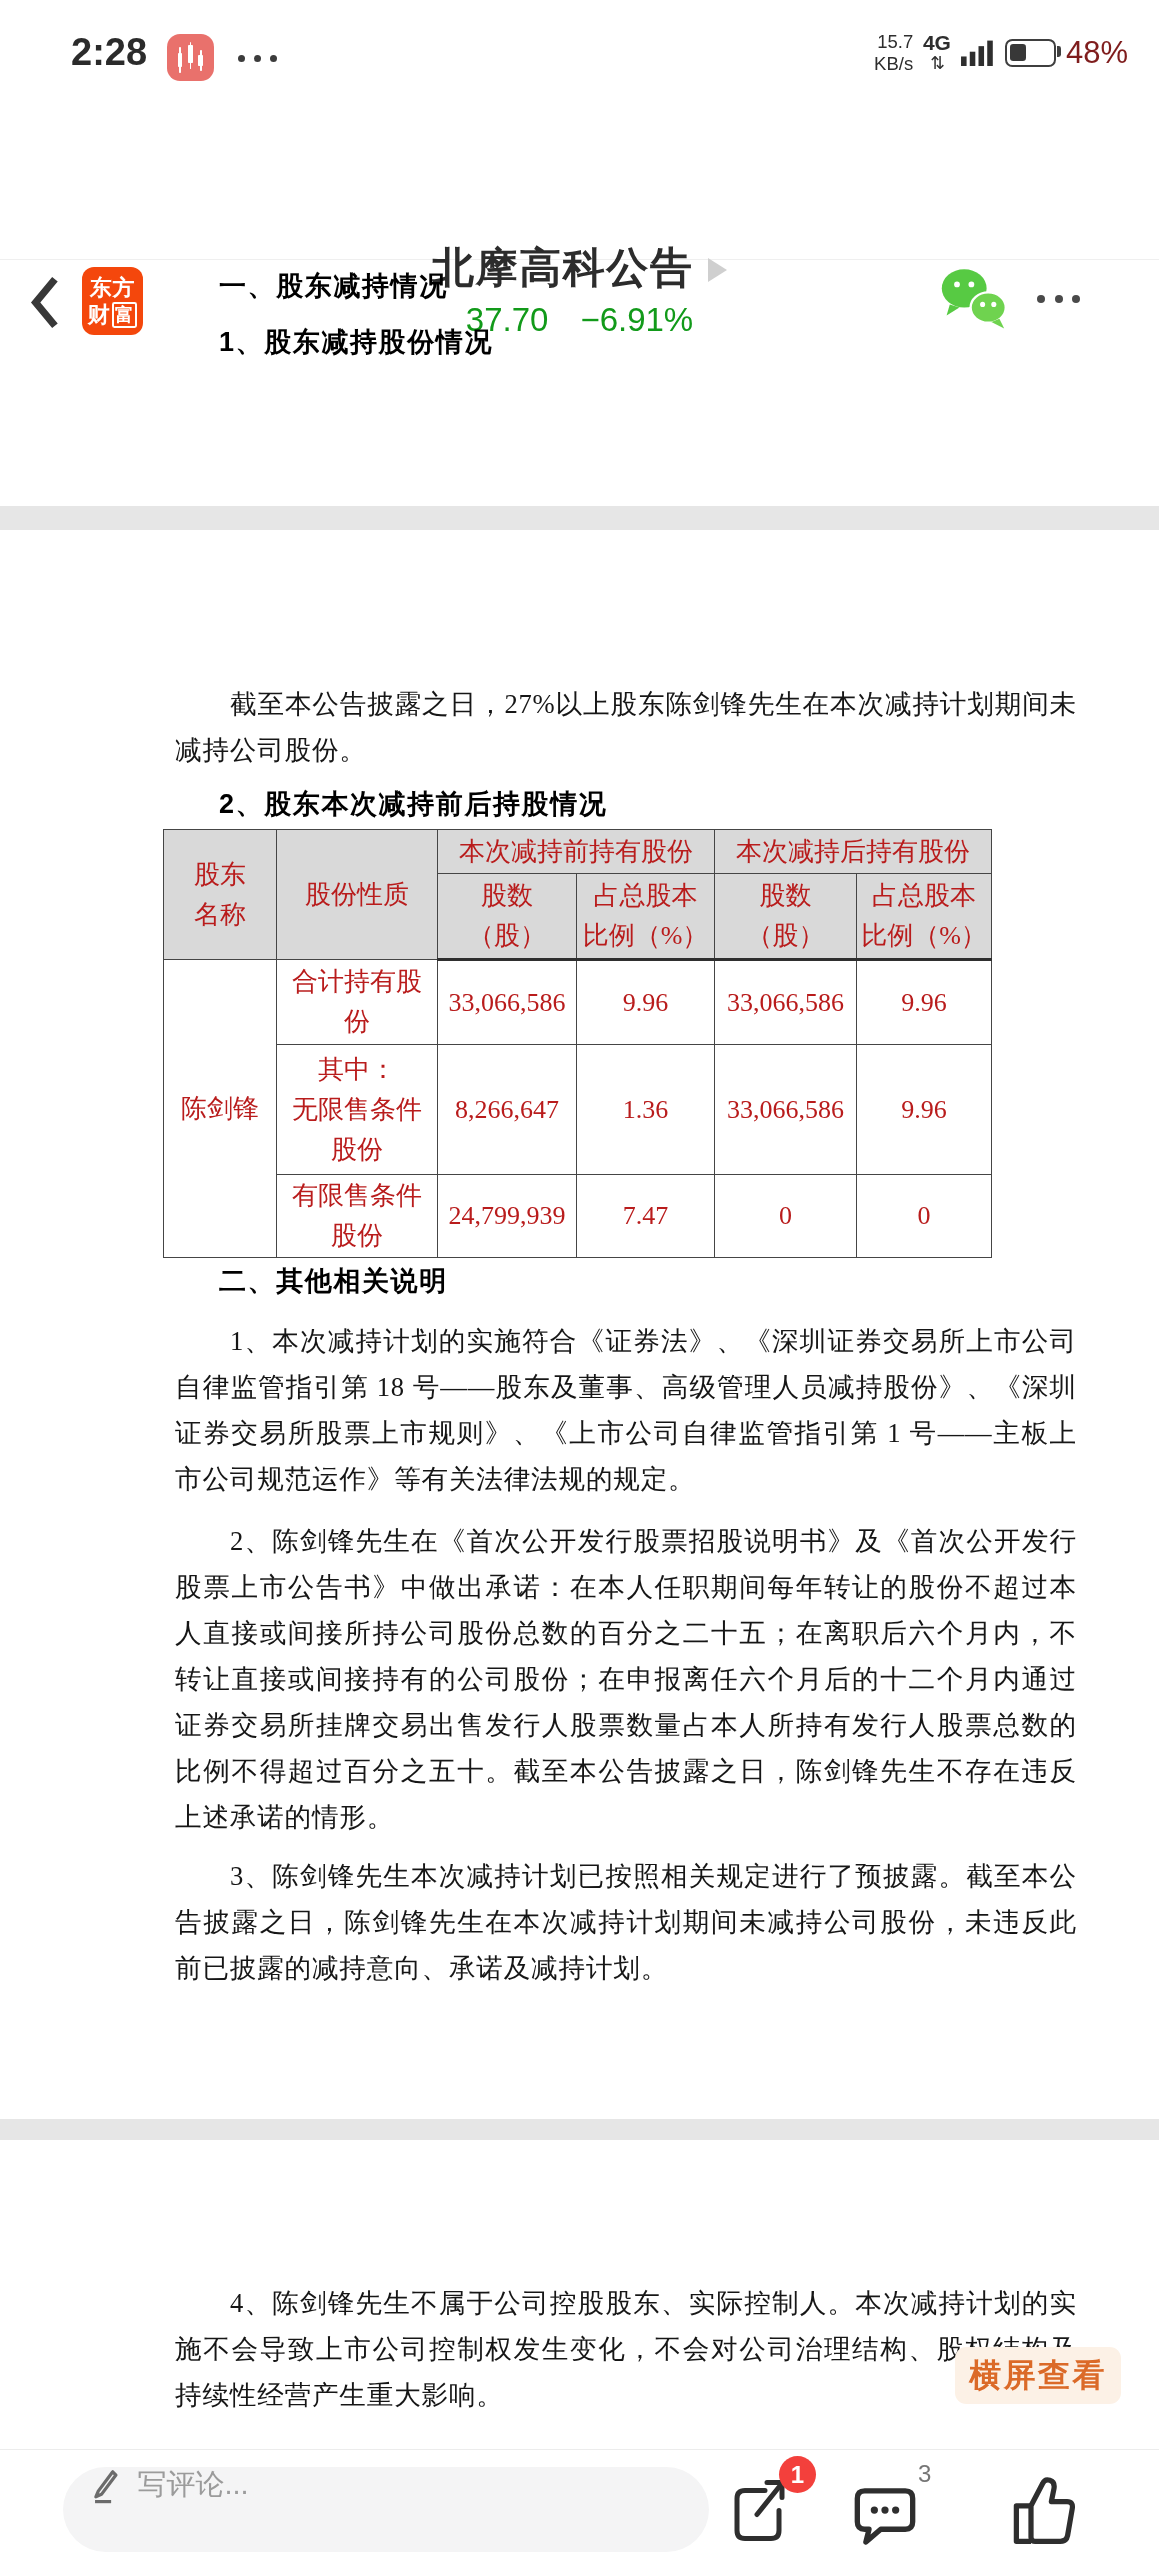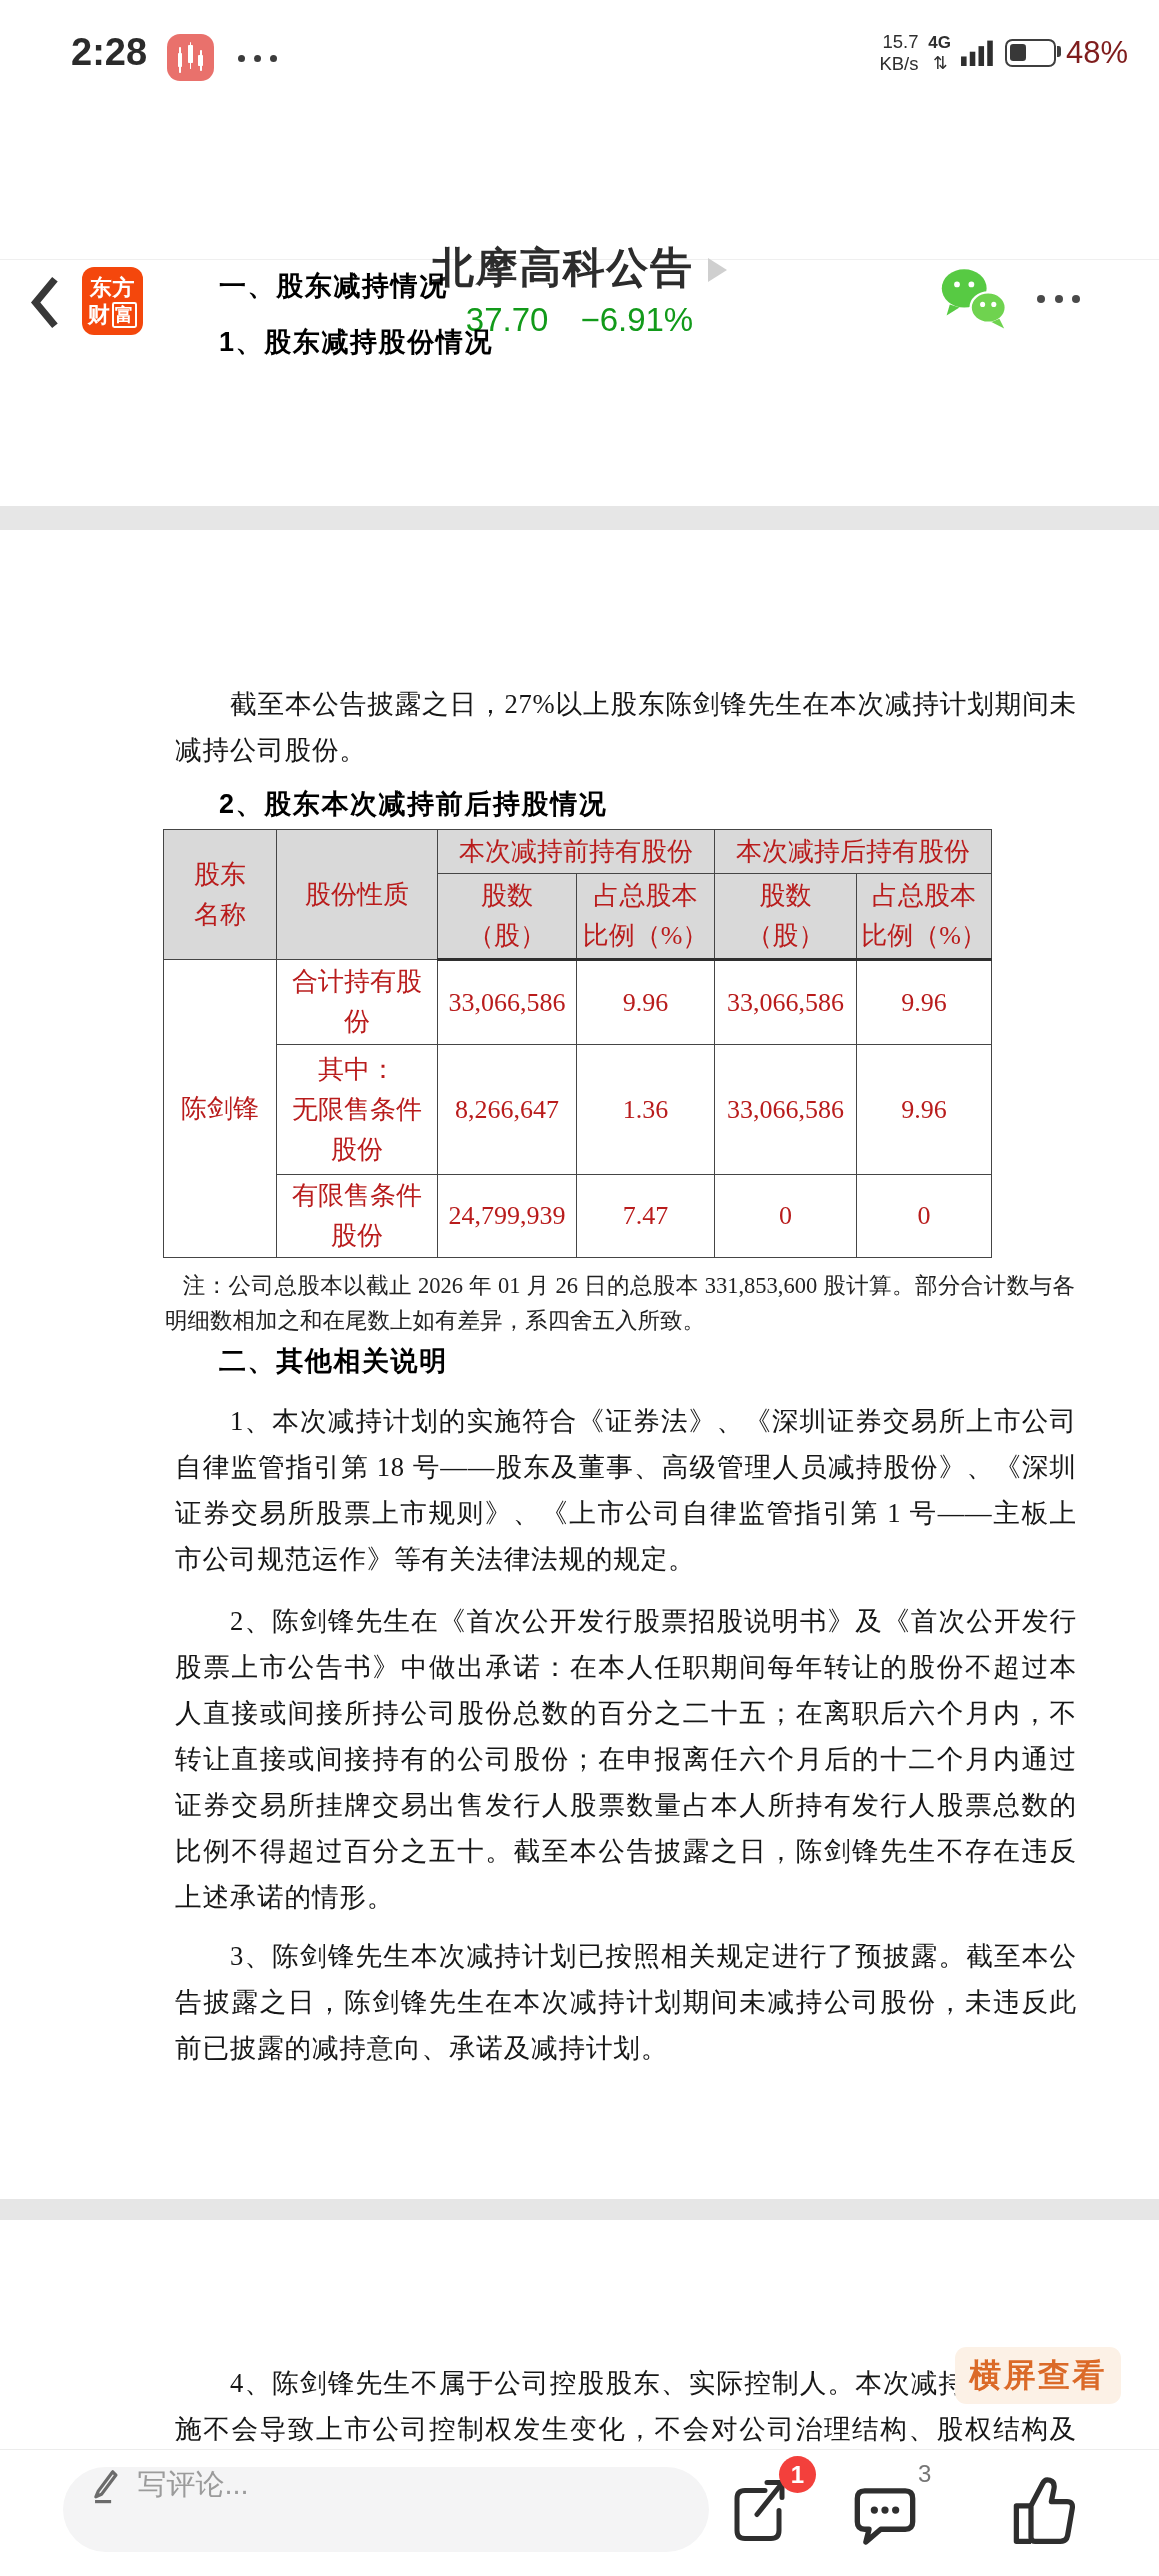--- a/index.html
+++ b/index.html
@@ -9,21 +9,21 @@
   
   .status-bar{position:absolute;top:0;left:0;width:1159px;height:105px;background:#fff;}
   .sb-time{position:absolute;left:71px;top:31px;font-size:38px;font-weight:600;color:#2b2b2b;}
   .sb-app-icon{position:absolute;left:167px;top:34px;width:47px;height:47px;border-radius:13px;background:#e9716c;}
   .sb-app-icon i{position:absolute;background:#fff;border-radius:0.8px;}
   .sb-dots{position:absolute;left:238px;top:55px;display:flex;gap:8.9px;}
   .sb-dots b{width:7.2px;height:7.2px;border-radius:50%;background:#3c3c3c;}
   .sb-right{position:absolute;right:31px;top:0;height:105px;display:flex;align-items:center;gap:9.7px;}
   .sb-net{display:flex;flex-direction:column;align-items:flex-end;line-height:22px;font-size:18.5px;color:#2e2e2e;}
   .sb-4g{display:flex;flex-direction:column;align-items:center;line-height:21px;color:#2e2e2e;}
-  .sb-4g .g{font-size:17px;font-weight:700;}
+  .sb-4g .g{font-size:21px;font-weight:700;}
   .sb-4g .u{font-size:17.7px;letter-spacing:-1.6px;}
   .battery{position:relative;width:47px;height:24px;border:2.8px solid #3f3f3f;border-radius:7.2px;}
   .battery:after{content:"";position:absolute;right:-7.2px;top:5.6px;width:4px;height:10.5px;background:#3f3f3f;border-radius:0 2.4px 2.4px 0;}
   .battery i{position:absolute;left:3.2px;top:3.2px;bottom:3.2px;width:15.3px;background:#383838;border-radius:3.2px;}
   .sb-pct{font-size:31px;color:#7f1d1d;}
 
   
   .nav{position:absolute;top:105px;left:0;width:1159px;height:155px;background:#fff;border-bottom:1.6px solid #efefef;box-sizing:border-box;}
   .nav-back{position:absolute;left:29px;top:171px;}
   .nav-logo{position:absolute;left:82px;top:162px;width:61px;height:68px;border-radius:12px;background:#f4470c;
@@ -230,21 +230,20 @@
           <td>有限售条件
 股份</td>
           <td>24,799,939</td>
           <td>7.47</td>
           <td>0</td>
           <td>0</td>
         </tr>
       </tbody>
     </table>
 
-    <p class="note">注：公司总股本以截止 2026 年 01 月 26 日的总股本 331,853,600 股计算。部分合计数与各明细数相加之和在尾数上如有差异，系四舍五入所致。</p>
     <div class="doc-h h4x">二、其他相关说明</div>
     <p class="doc-p p1">1、本次减持计划的实施符合《证券法》、《深圳证券交易所上市公司自律监管指引第 18 号——股东及董事、高级管理人员减持股份》、《深圳证券交易所股票上市规则》、《上市公司自律监管指引第 1 号——主板上市公司规范运作》等有关法律法规的规定。</p>
     <p class="doc-p p2">2、陈剑锋先生在《首次公开发行股票招股说明书》及《首次公开发行股票上市公告书》中做出承诺：在本人任职期间每年转让的股份不超过本人直接或间接所持公司股份总数的百分之二十五；在离职后六个月内，不转让直接或间接持有的公司股份；在申报离任六个月后的十二个月内通过证券交易所挂牌交易出售发行人股票数量占本人所持有发行人股票总数的比例不得超过百分之五十。截至本公告披露之日，陈剑锋先生不存在违反上述承诺的情形。</p>
     <p class="doc-p p3">3、陈剑锋先生本次减持计划已按照相关规定进行了预披露。截至本公告披露之日，陈剑锋先生在本次减持计划期间未减持公司股份，未违反此前已披露的减持意向、承诺及减持计划。</p>
     <div class="spacer2"></div>
     <div class="page-sep sep2"></div>
     <p class="doc-p p4">4、陈剑锋先生不属于公司控股股东、实际控制人。本次减持计划的实施不会导致上市公司控制权发生变化，不会对公司治理结构、股权结构及持续性经营产生重大影响。</p>
   </div>
 
   <div class="landscape-btn">横屏查看</div>

